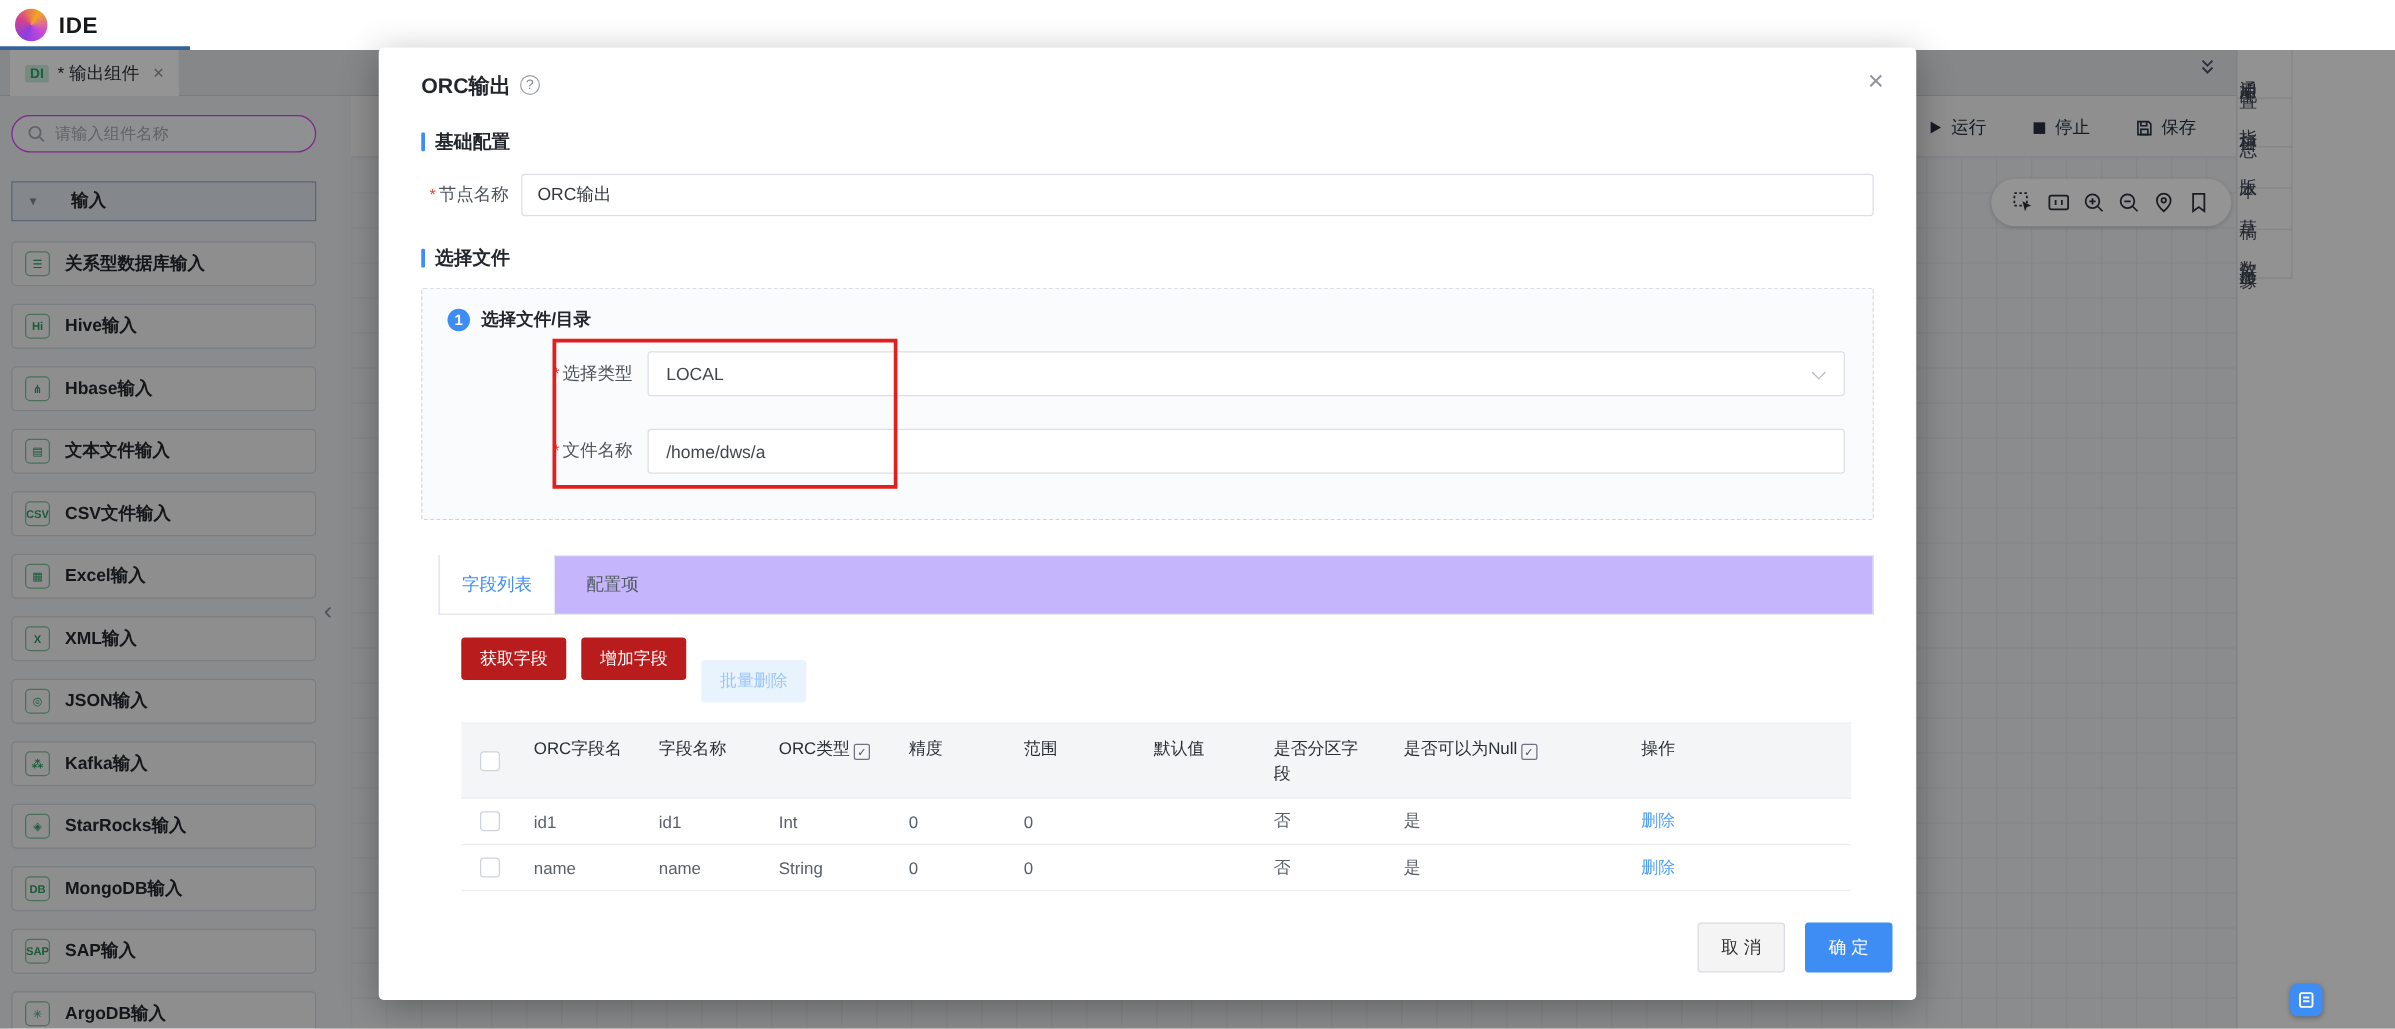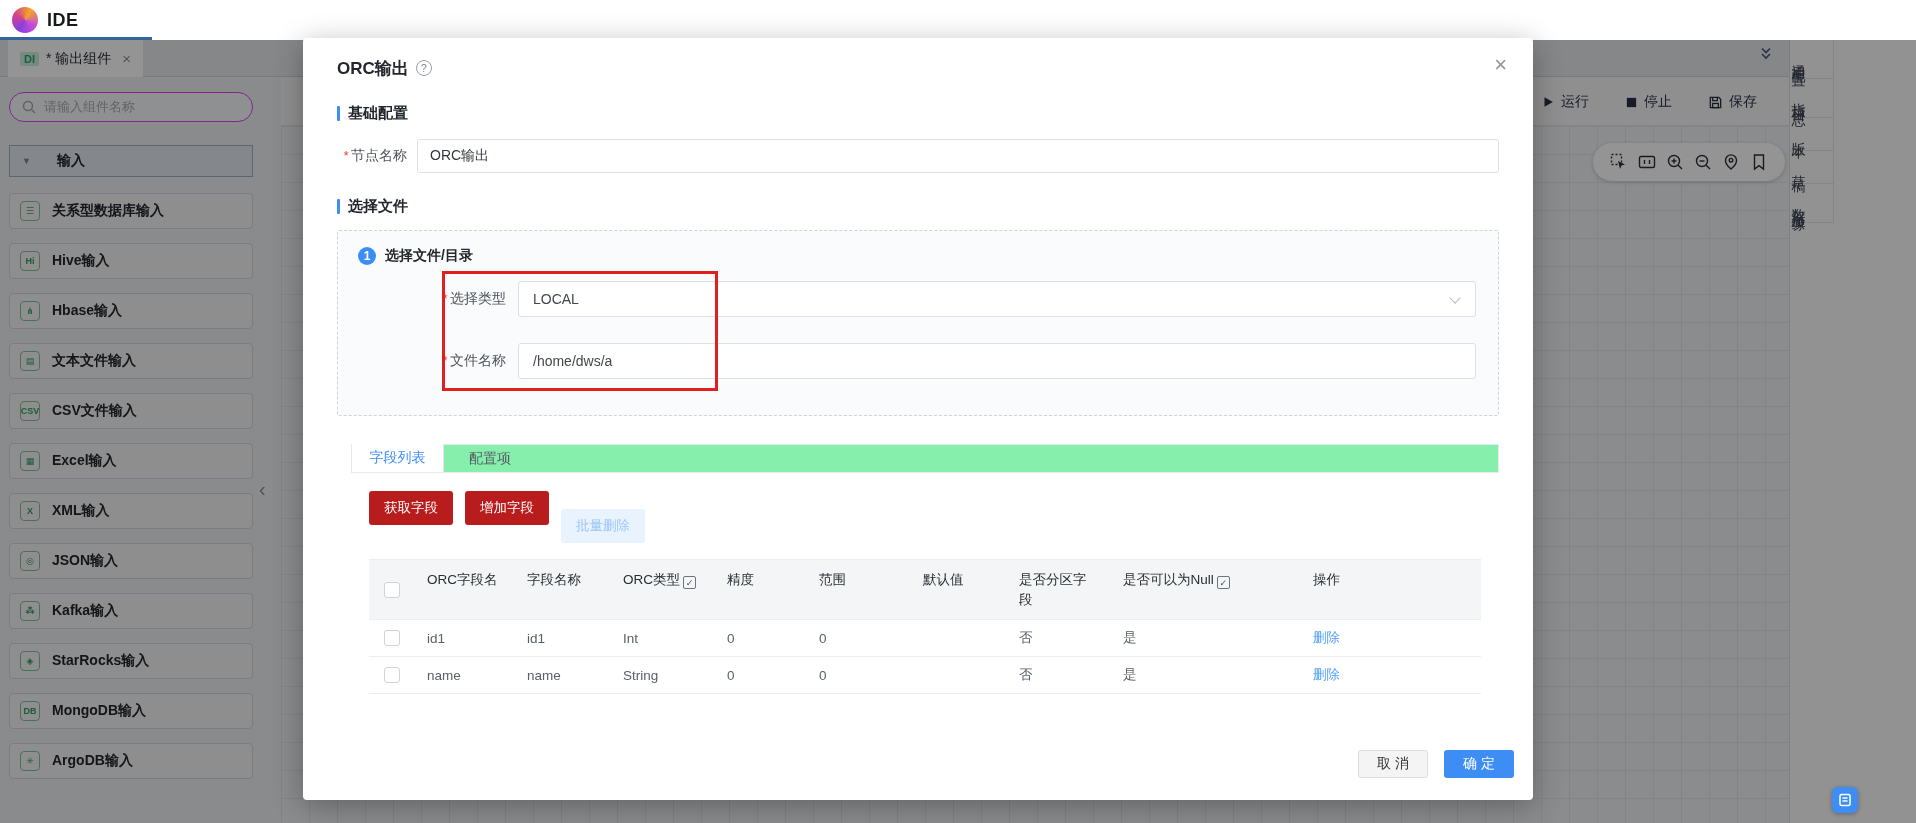--- a/index.html
+++ b/index.html
@@ -71,40 +71,40 @@
   .step-title { font-size:14px; font-weight:700; color:#23272d; }
   .inner-row { display:flex; align-items:center; margin-top:16px; }
   .inner-row.second { margin-top:26px; }
   .inner-row .f-label { width:148px; }
   .control { flex:1; height:36px; border:1px solid #dcdfe6; border-radius:3px; background:#fff; display:flex; align-items:center; padding:0 14px; font-size:14px; color:#43474d; margin-left:12px; position:relative; }
   .chev { position:absolute; right:16px; top:12px; width:8px; height:8px; border-right:1.5px solid #b7bcc4; border-bottom:1.5px solid #b7bcc4; transform:rotate(45deg); }
   .red-box { position:absolute; left:104px; top:40px; width:276px; height:120px; border:3px solid #e01f1f; pointer-events:none; z-index:5; }
 
   
   .tabs-wrap { margin-top:28px; margin-left:14px; width:1148px; }
-  .tabbar { height:29px; background:#86efac; border:1px solid #e6e9ee; display:flex; }
+  .tabbar { height:48px; background:#c4b5fd; border:1px solid #e6e9ee; display:flex; }
   .tab { width:92px; display:flex; align-items:center; justify-content:center; font-size:14px; color:#555b63; cursor:pointer; }
   .tab.active { background:#fff; color:#3e8df5; border-right:1px solid #e6e9ee; margin-top:-1px; }
   .tabpanel { padding:18px 18px 0 18px; }
   .btn-row { display:flex; gap:12px; }
   .btn { height:34px; padding:0 15px; border-radius:3px; font-size:13.5px; display:flex; align-items:center; cursor:pointer; }
   .btn.primary { background:#b91c1c; color:#fff; }
   .btn.disabled { background:#e9f3fe; color:#9cc6f9; cursor:default;margin-top:18px; }
   .tbl { margin-top:16px; width:1112px; height:142px; overflow:hidden; border-top:1px solid #ebedf0; }
   .trow { display:grid; grid-template-columns:46px 100px 96px 104px 92px 104px 96px 104px 190px minmax(0,1fr); border-bottom:1px solid #ebedf0; }
   .trow.head { background:#f3f5f7; }
   .tc { padding:9px 12px; font-size:13.5px; color:#5a6068; display:flex; align-items:center; text-align:left; }
   .head .tc { color:#2a2f36; font-weight:400; padding:10px 12px; line-height:1.45; display:block; }
   .tc.cb { justify-content:center; display:flex; align-items:center; }
   .checkbox { width:16px; height:16px; border:1px solid #cfd3da; border-radius:3px; background:#fff; cursor:pointer; }
   .mini-icon { display:inline-block; width:13px; height:13px; border:1px solid #6d7380; border-radius:2px; font-size:9px; line-height:12px; text-align:center; color:#4a4f58; margin-left:3px; vertical-align:-2px; }
   .link { color:#4f9ef7; cursor:pointer; }
   .partial { height:11px; overflow:hidden; }
   .modal-footer { position:absolute; right:19px; bottom:22px; display:flex; gap:16px; }
-  .fbtn { height:28px; width:70px; border-radius:3px; font-size:14px; display:flex; align-items:center; justify-content:center; cursor:pointer; }
+  .fbtn { height:40px; width:70px; border-radius:3px; font-size:14px; display:flex; align-items:center; justify-content:center; cursor:pointer; }
   .fbtn.cancel { background:#f4f4f5; border:1px solid #d9dce1; color:#303133; }
   .fbtn.ok { background:#3e8df5; color:#fff; }
 
   svg { display:block; }
 </style>
 </head>
 <body>
 
 <div class="stage">
 
@@ -178,20 +178,24 @@
           <div class="comp-icon" style="display: flex;">⁂</div>
           <div class="comp-label" style="display: inline;">Kafka输入</div>
         </div>
         <div class="comp-item">
           <div class="comp-icon" style="display: flex;">◈</div>
           <div class="comp-label" style="display: inline;">StarRocks输入</div>
         </div>
         <div class="comp-item">
           <div class="comp-icon" style="display: flex;">DB</div>
           <div class="comp-label" style="display: inline;">MongoDB输入</div>
+        </div>
+        <div class="comp-item">
+          <div class="comp-icon" style="display: flex;">SAP</div>
+          <div class="comp-label" style="display: inline;">SAP输入</div>
         </div>
         <div class="comp-item">
           <div class="comp-icon" style="display: flex;">✳</div>
           <div class="comp-label" style="display: inline;">ArgoDB输入</div>
         </div>
       </div>
   </aside>
   <span class="panel-collapse">‹</span>
 
   <div class="canvas"></div>

